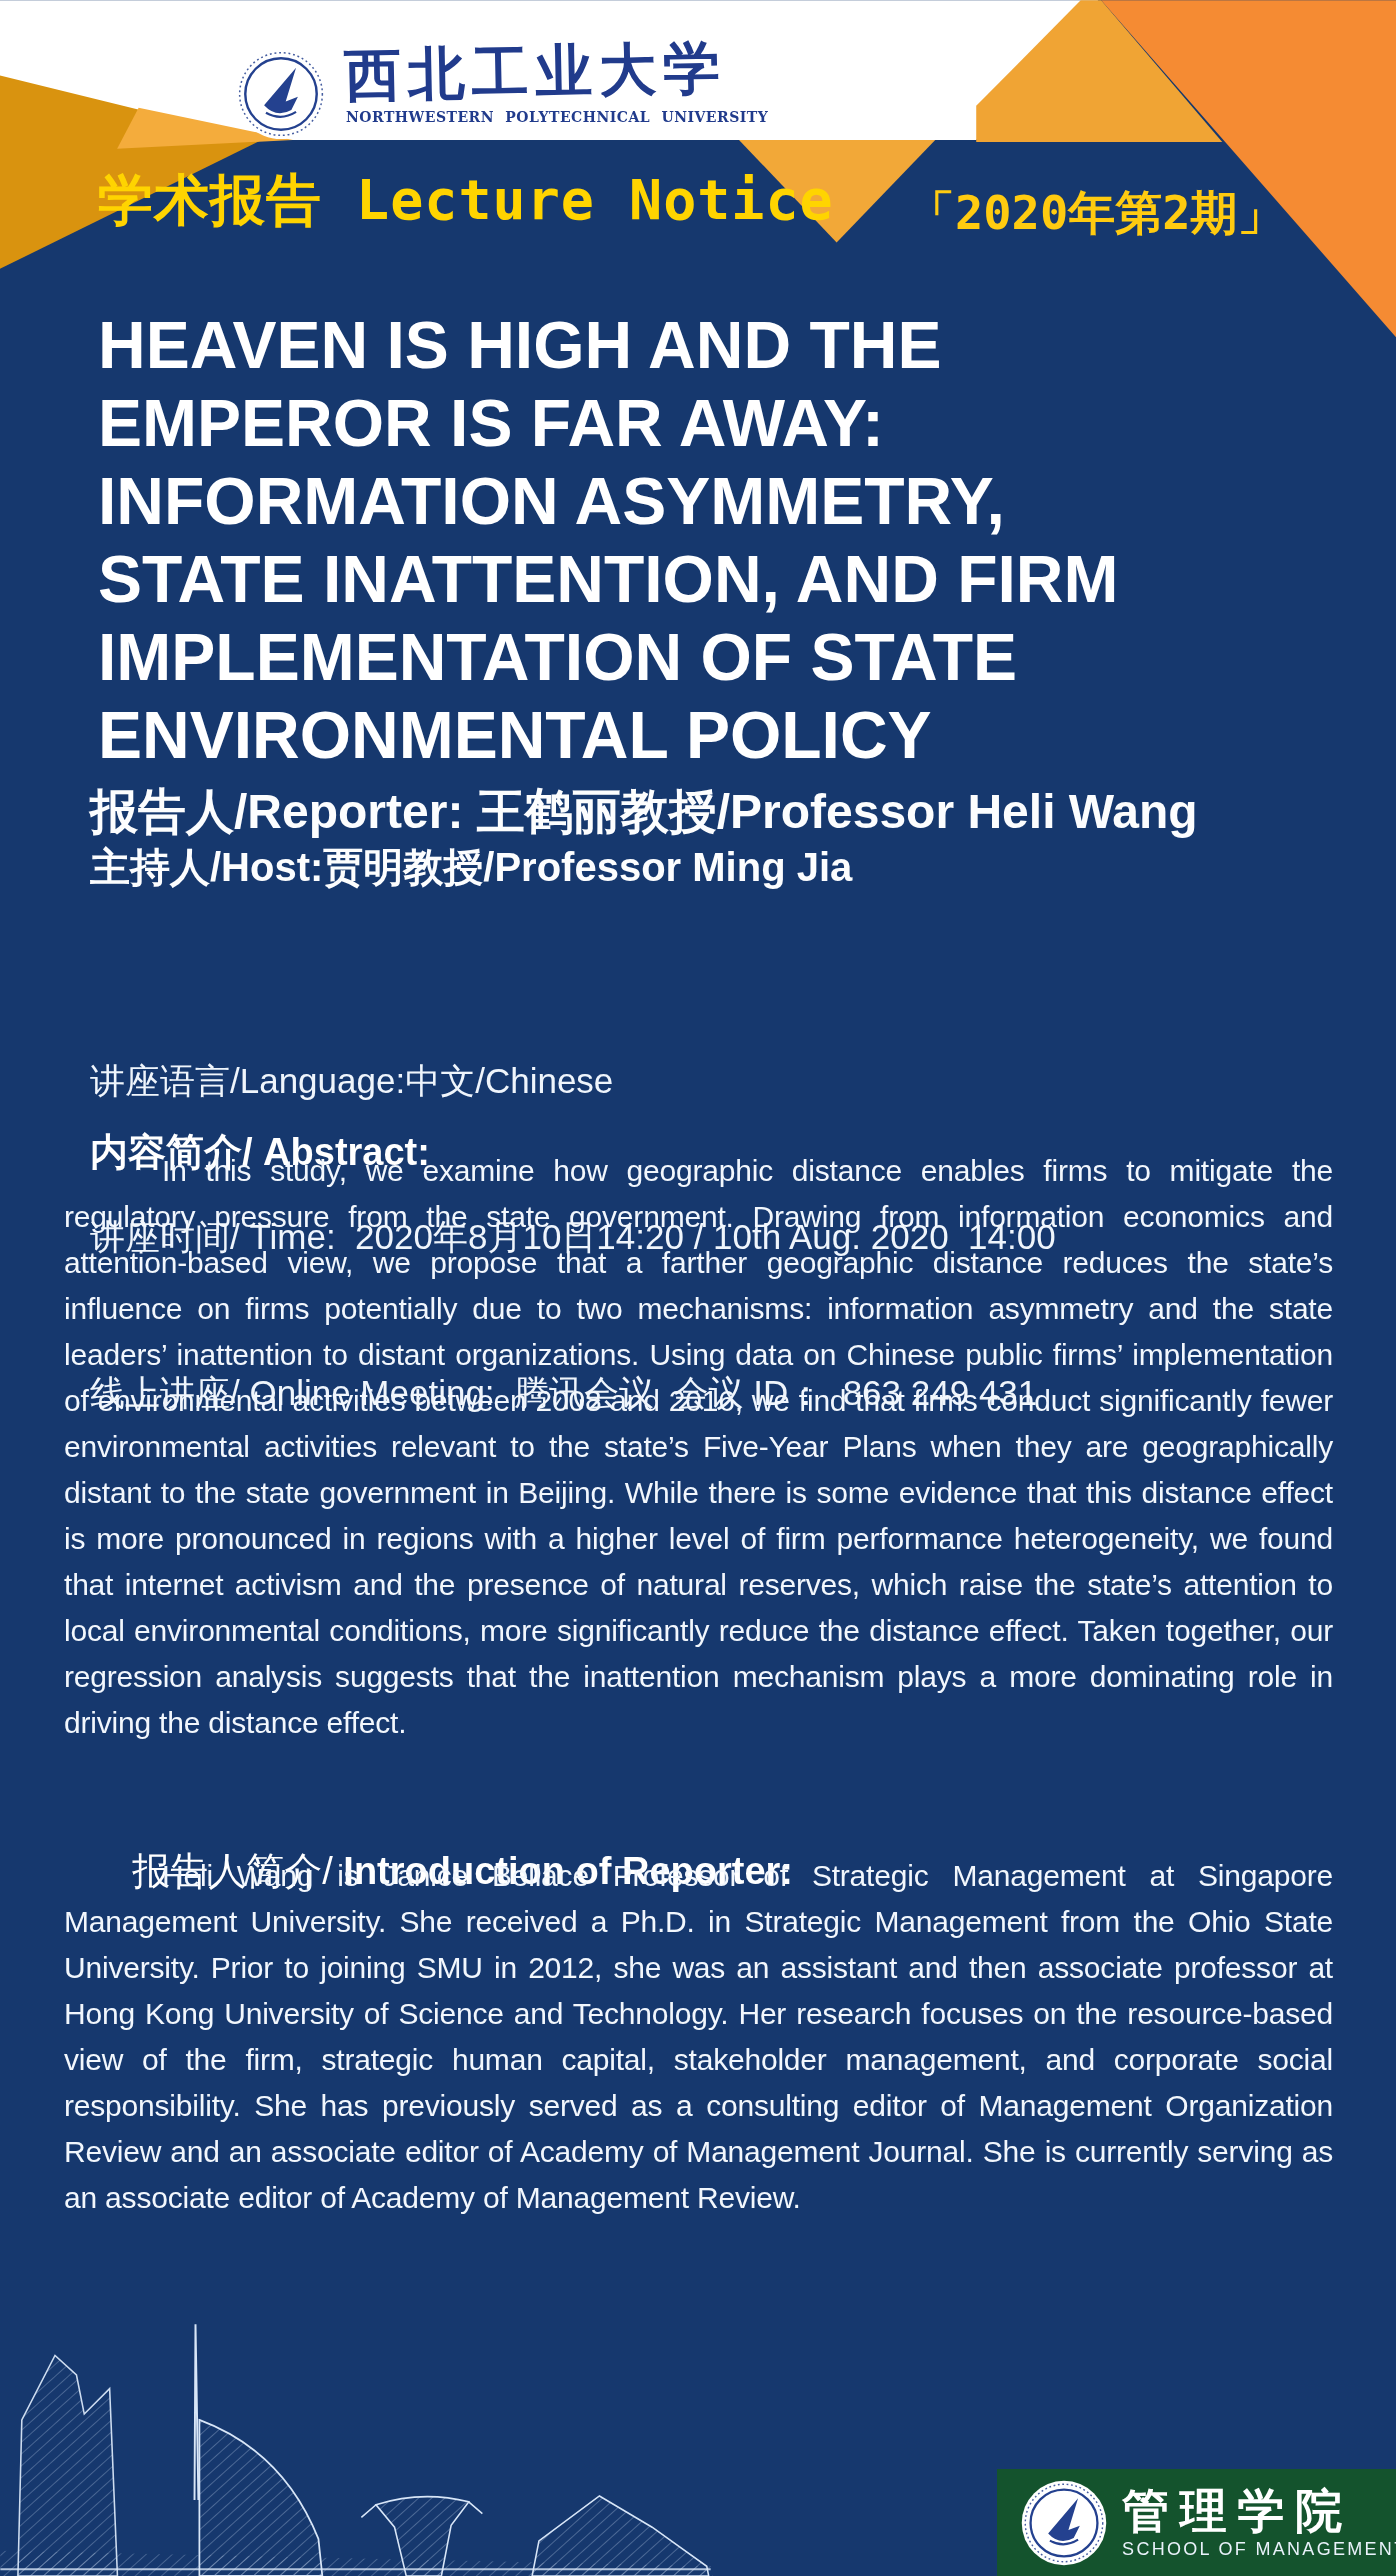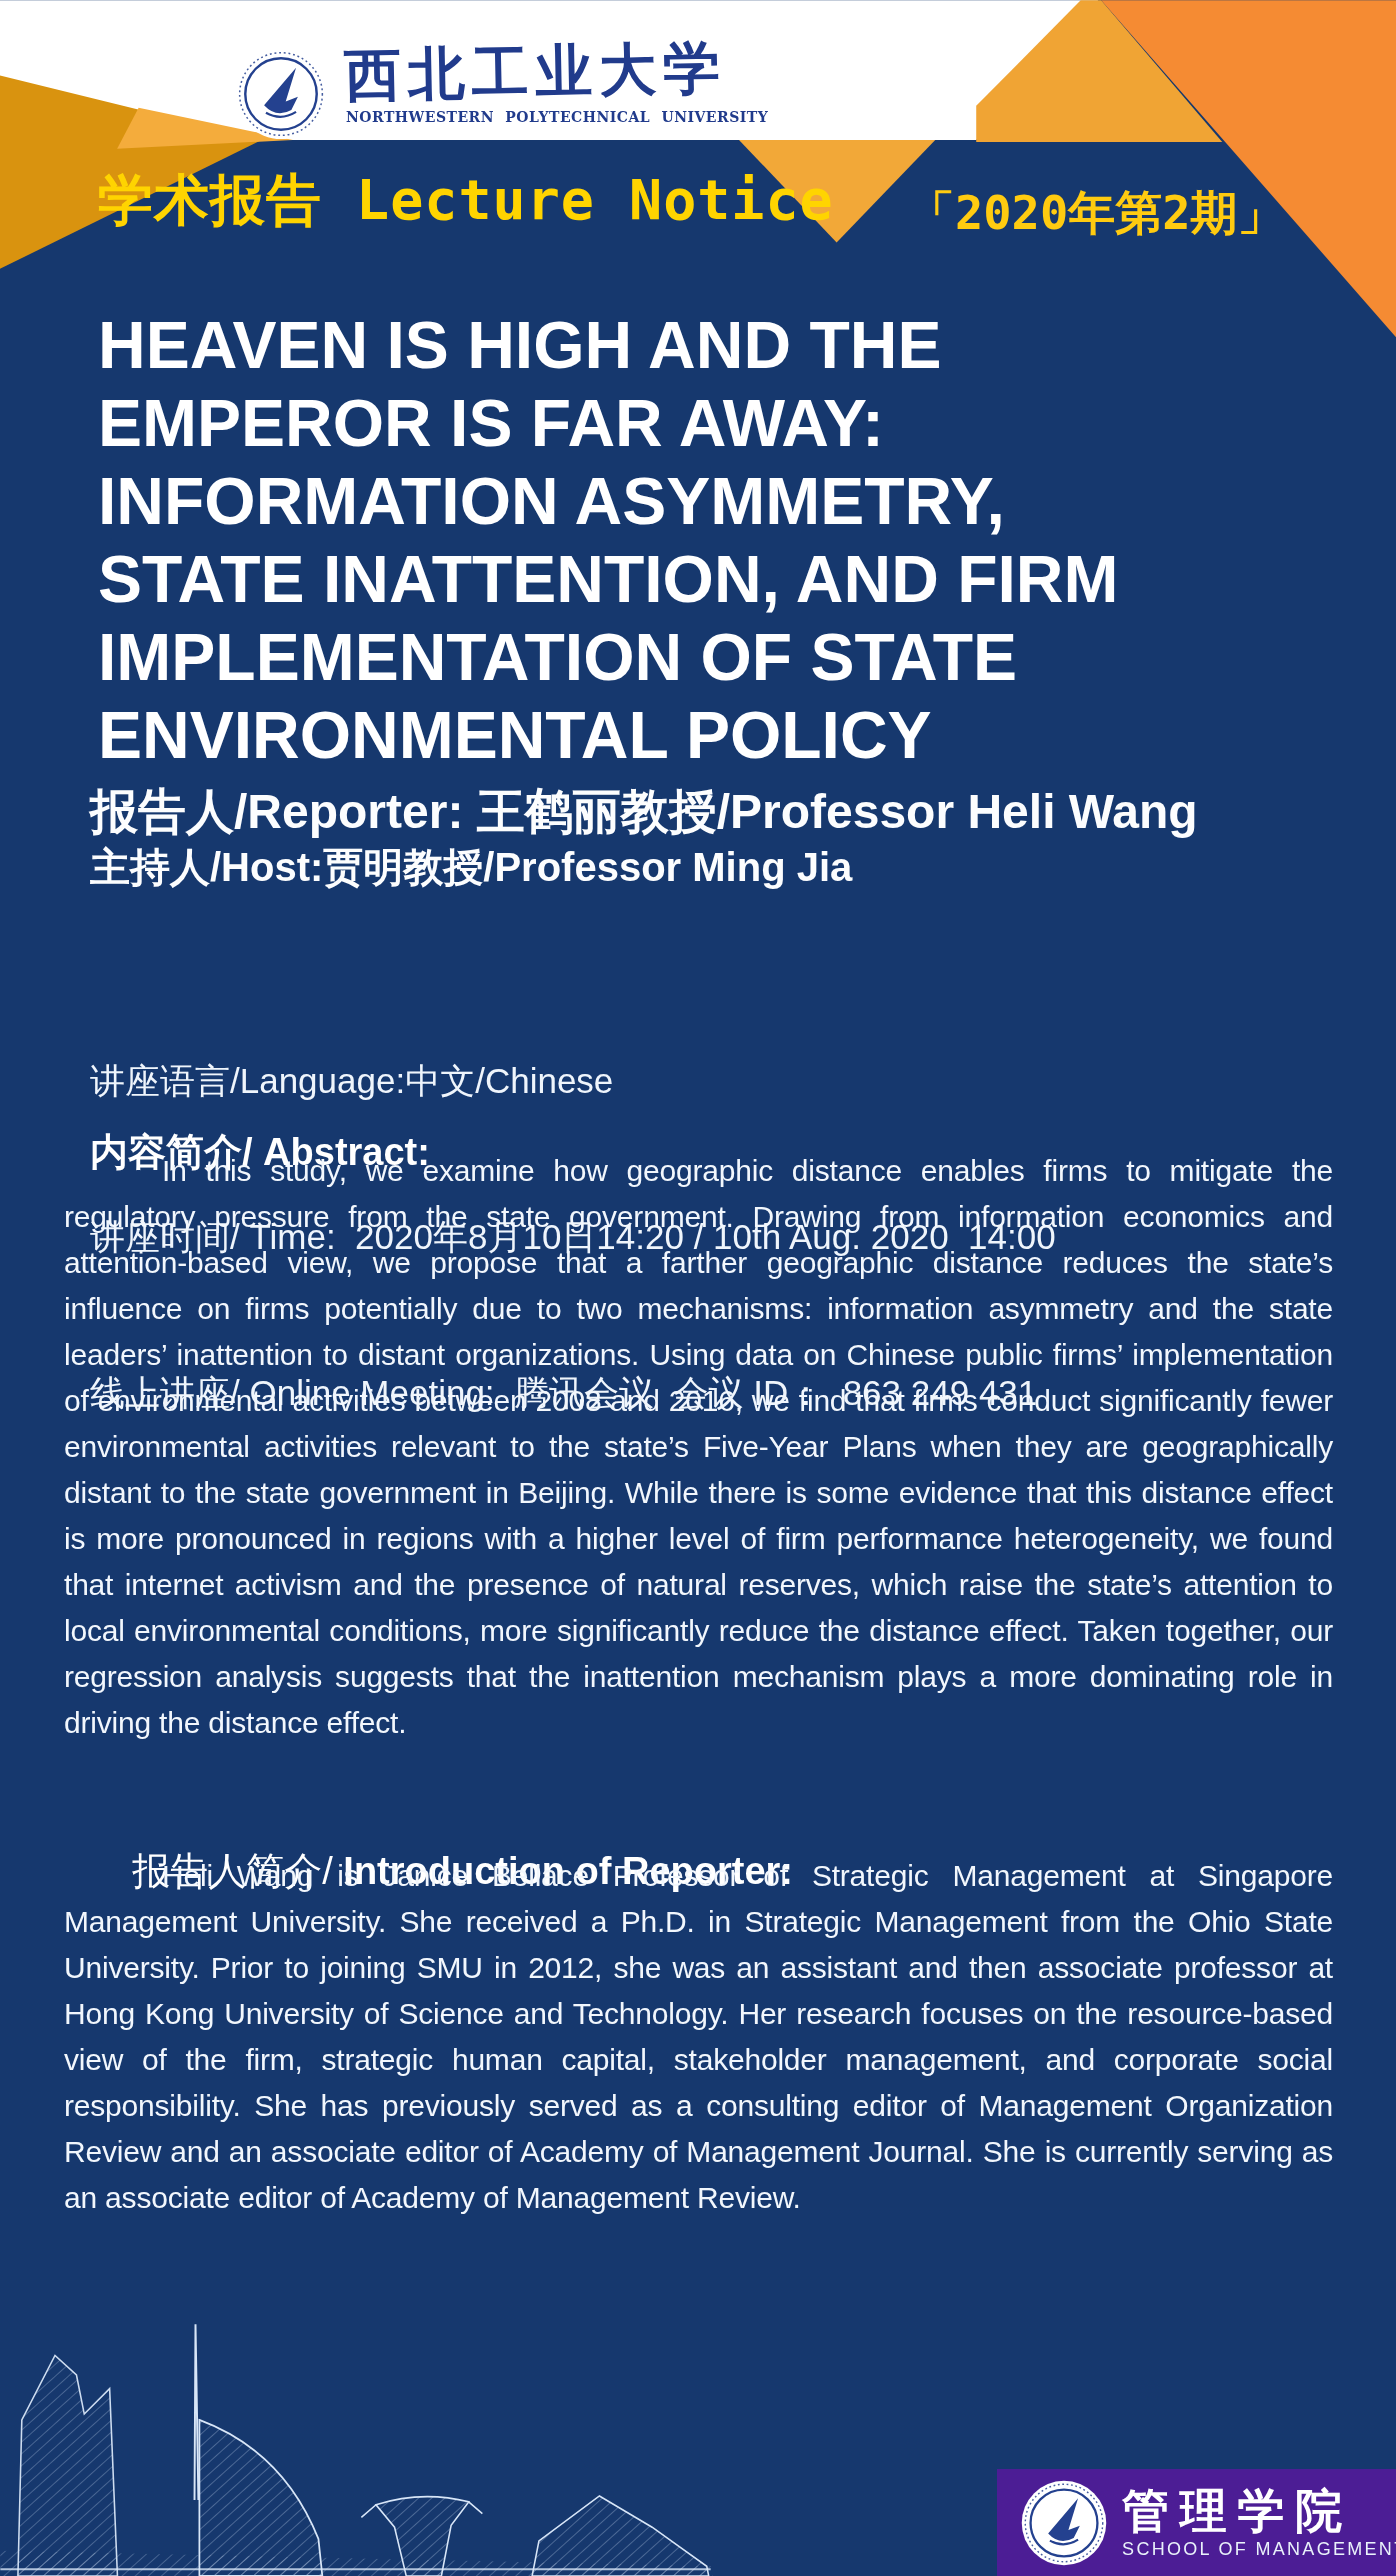--- a/index.html
+++ b/index.html
@@ -66,21 +66,21 @@
   .body-par{
     left:64px;width:1269px;
     font-size:30px;line-height:46px;
     color:#F2F7FD;text-align:justify;text-indent:98px;
     letter-spacing:-0.2px;
   }
 
   
   .som-panel{
     left:997px;top:2469px;width:399px;height:107px;
-    background:#4c1d95;display:flex;align-items:center;
+    background:#14532d;display:flex;align-items:center;
   }
   .som-emblem{margin-left:23.4px;flex:0 0 auto;}
   .som-text{margin-left:13.7px;}
   .som-cn{
     font-family:"DejaVu Serif", serif;font-weight:bold;
     font-size:47px;line-height:51px;letter-spacing:10.7px;color:#FFFFFF;white-space:nowrap;
   }
   .som-en{
     margin-top:3.9px;font-size:18px;letter-spacing:2.3px;color:#EAF2FB;white-space:nowrap;
   }

